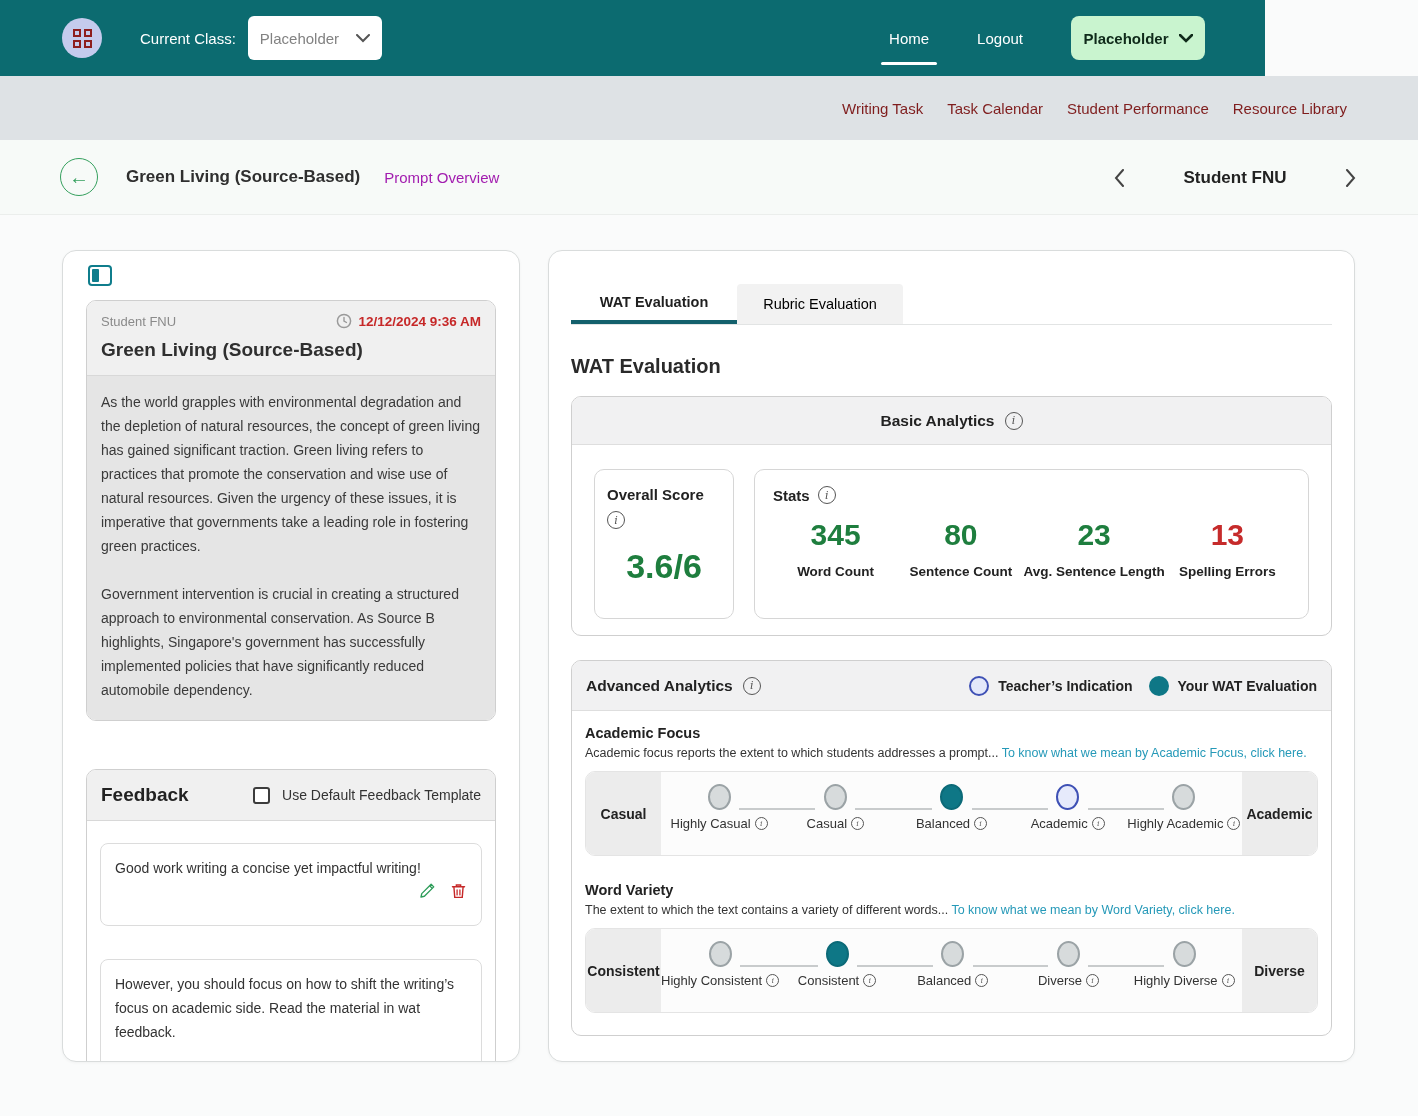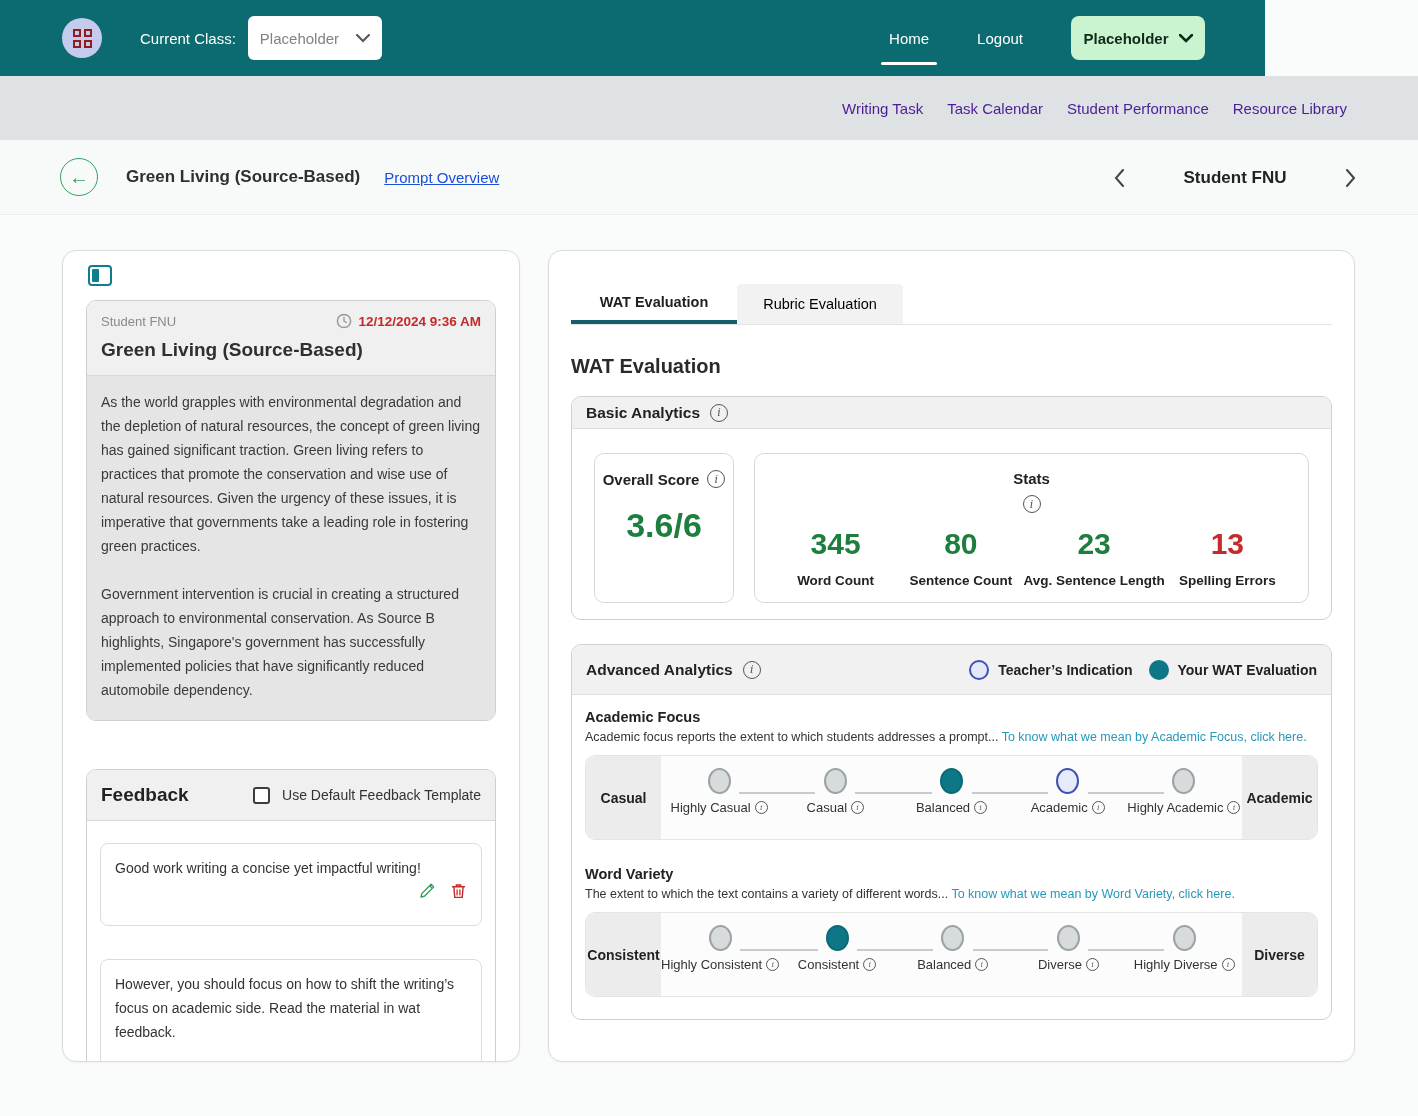--- a/index.html
+++ b/index.html
@@ -24,30 +24,30 @@
     height:3px; background:#fff; border-radius:2px; }
   .nav-link.logout { margin-right:46px; }
   .profile-btn { width:134px; height:44px; background:#c9f4cf; border:none; border-radius:8px;
     display:flex; align-items:center; justify-content:center; gap:10px; cursor:pointer;
     font-size:15px; color:#0f2a1a; font-weight:bold; margin-right:60px; }
 
   
   .subnav { position:absolute; left:0; top:76px; width:1418px; height:64px;
     background:#dee2e5; display:flex; align-items:center; justify-content:flex-end;
     gap:24px; padding-right:71px; }
-  .subnav .item { font-size:15px; color:#4c1d95; cursor:pointer; }
+  .subnav .item { font-size:15px; color:#7f1d1d; cursor:pointer; }
 
   
   .page-header { position:absolute; left:0; top:140px; width:1418px; height:75px;
     background:#f7faf8; border-bottom:1px solid #ebeeec; display:flex; align-items:center; }
   .back-btn { width:38px; height:38px; border-radius:50%; background:transparent;
     border:1.6px solid #35a05e; color:#35a05e; font-size:20px; margin-left:60px;
     display:flex; align-items:center; justify-content:center; cursor:pointer; }
   .page-title { font-size:17px; font-weight:bold; color:#2f2f2f; margin-left:28px; }
-  .prompt-link { font-size:15px; color:#1d4ed8; text-decoration:underline; margin-left:24px; cursor:pointer; }
+  .prompt-link { font-size:15px; color:#a21caf; margin-left:24px; cursor:pointer; }
   .student-nav { position:absolute; left:1110px; top:0; height:75px; width:250px;
     display:flex; align-items:center; justify-content:space-between; }
   .chev-btn { background:none; border:none; cursor:pointer; display:flex; padding:4px; }
   .student-name { font-size:17px; font-weight:bold; color:#222; }
 
   
   .panel { position:absolute; background:#fff; border:1px solid #d9dcdc; border-radius:14px;
     box-shadow:0 1px 3px rgba(0,0,0,.04); }
   .left-panel  { left:62px;  top:250px; width:458px; height:812px; padding:14px 23px; overflow:hidden; }
   .right-panel { left:548px; top:250px; width:807px; height:812px; padding:0 22px; overflow:hidden; }
@@ -86,35 +86,35 @@
 
   
   .tabs { display:flex; margin-top:33px; border-bottom:1px solid #e2e4e4; }
   .tab { width:166px; height:40px; display:flex; align-items:center; justify-content:center;
     font-size:14.5px; cursor:pointer; }
   .tab.active { font-weight:bold; color:#1f1f1f; border-bottom:4px solid #13606c; background:#fff; }
   .tab.inactive { background:#f2f2f2; color:#000000; border-radius:4px 4px 0 0; }
   .wat-heading { font-size:20px; font-weight:bold; color:#2a2a2a; margin:30px 0 18px; }
 
   .an-card { border:1px solid #cfcfcf; border-radius:10px; overflow:hidden; }
-  .an-head { background:#f1f1f2; padding:0 14px; height:32px; display:flex; align-items:center;
-    border-bottom:1px solid #dedede; gap:10px; }
+  .an-head { background:#f1f1f2; padding:0 14px; height:48px; display:flex; align-items:center;
+    border-bottom:1px solid #dedede; gap:10px;justify-content:center; }
   .an-title { font-size:15.5px; font-weight:bold; color:#222; }
   .info-i { width:18px; height:18px; border:1.4px solid #555; border-radius:50%; color:#555;
     font-size:11px; font-style:italic; font-family:"DejaVu Serif", serif;
     display:inline-flex; align-items:center; justify-content:center; flex:none; }
   .info-i.small { width:13px; height:13px; font-size:8px; border-width:1px; color:#666; }
 
   .basic-body { padding:24px 22px 16px; display:flex; gap:20px; }
   .score-card { width:140px; height:150px; border:1px solid #d6d6d6; border-radius:10px; padding:16px 12px; }
-  .score-label-row { display:flex; align-items:flex-end; gap:8px; justify-content:center; }
+  .score-label-row { display:flex; align-items:flex-start; gap:8px; justify-content:center;flex-direction:column; }
   .score-label { font-size:15px; font-weight:bold; color:#222; white-space:nowrap; }
   .score-value { font-size:34px; font-weight:bold; text-align:center; margin-top:18px; }
   .stats-card { flex:1; height:150px; border:1px solid #d6d6d6; border-radius:10px; padding:16px 18px 10px; }
-  .stats-label-row { display:flex; align-items:center; gap:8px;flex-direction:column; }
+  .stats-label-row { display:flex; align-items:center; gap:8px; }
   .stats-row { display:flex; margin-top:14px; }
   .metric { flex:1; text-align:center; }
   .metric .num { font-size:30px; font-weight:bold; }
   .metric .lbl { font-size:13.5px; font-weight:bold; color:#222; margin-top:12px; white-space:nowrap; }
 
   .adv-card { margin-top:24px; }
   .adv-head { justify-content:flex-end; height:50px; }
   .legend { margin-left:auto; display:flex; align-items:center; gap:16px; }
   .legend-item { display:flex; align-items:center; gap:9px; }
   .legend-dot { width:20px; height:20px; border-radius:50%; }

